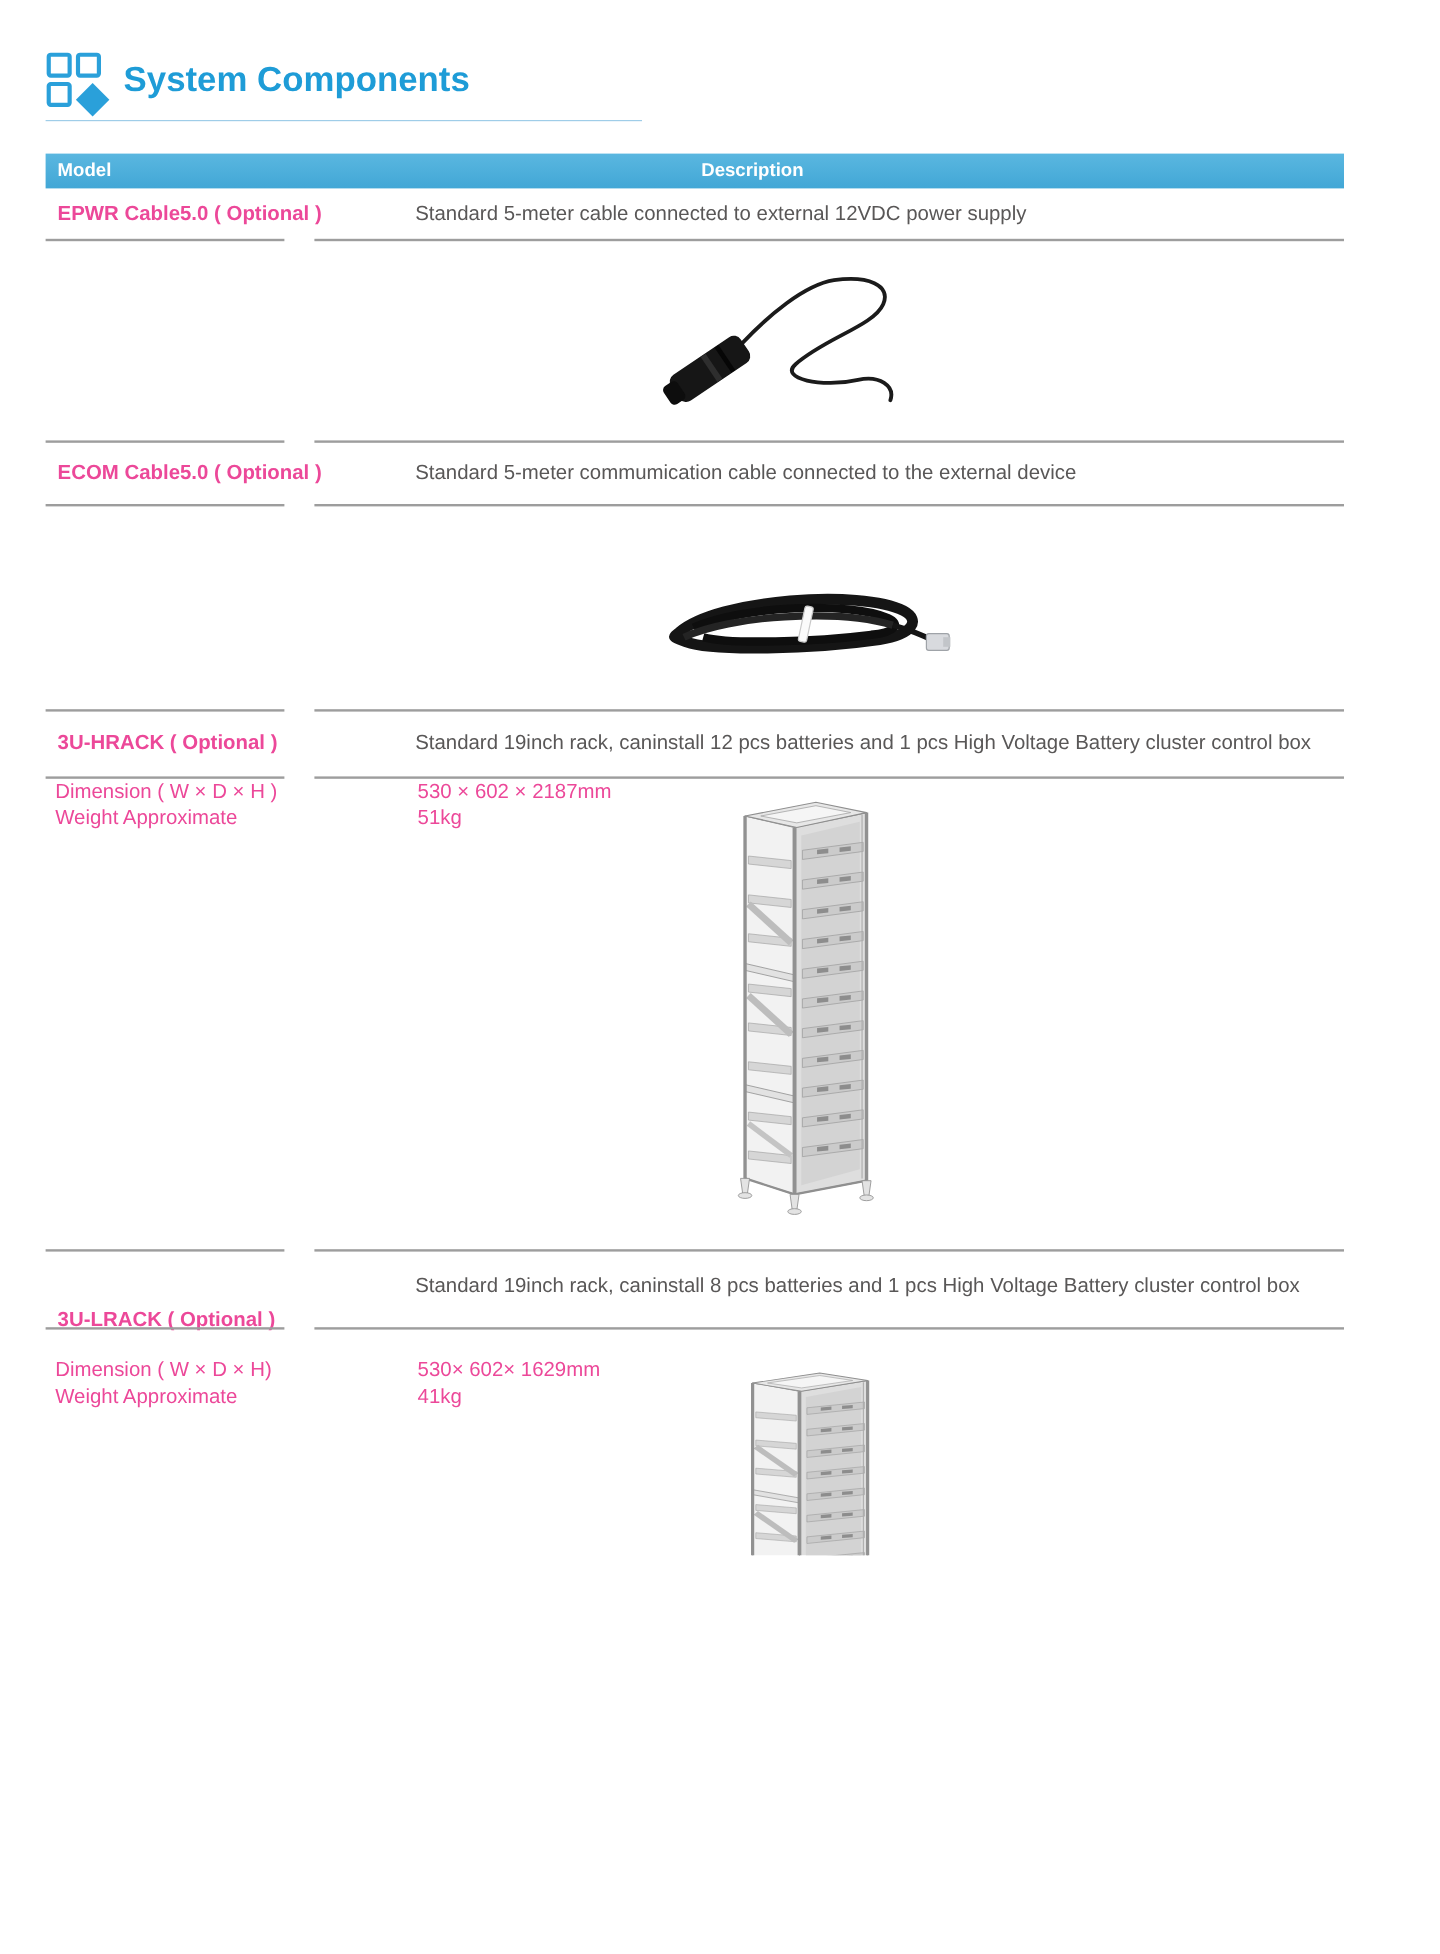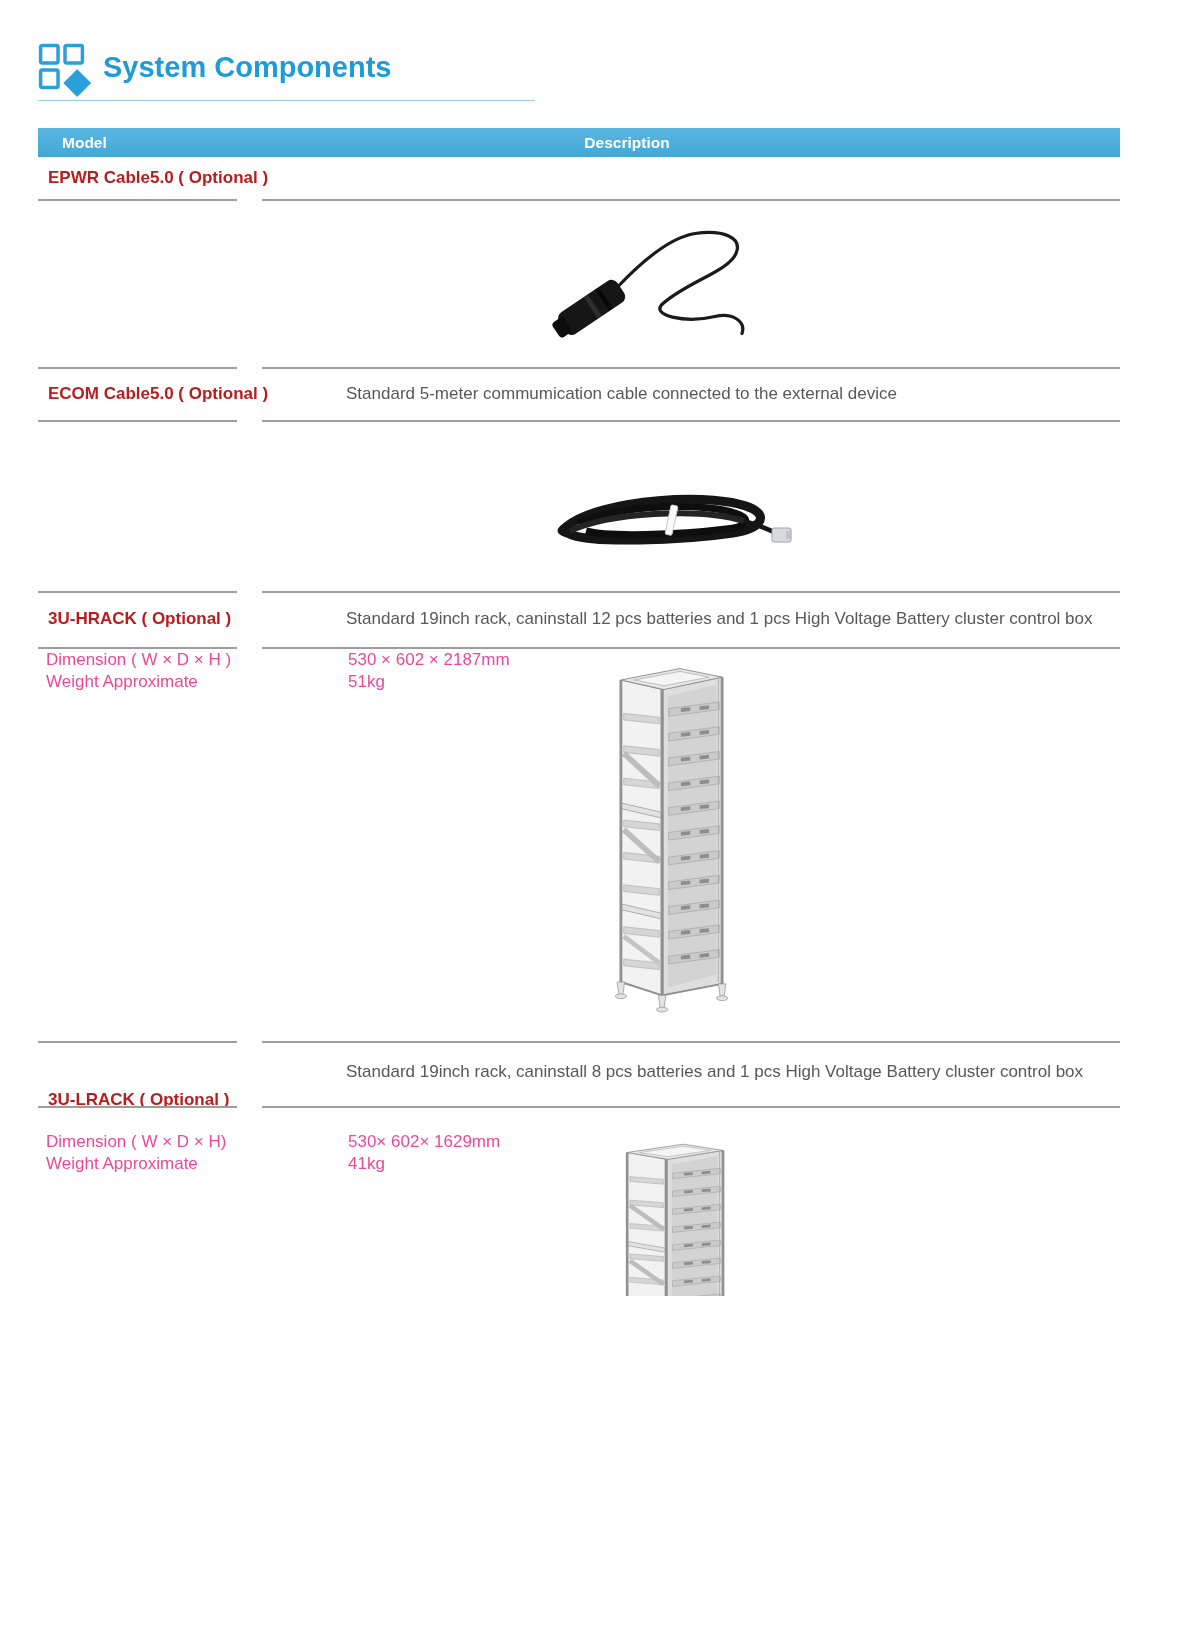--- a/index.html
+++ b/index.html
@@ -9,31 +9,31 @@
 
   
   .hdr-icon { left:38px; top:42px; }
   .page-title { left:103px; top:51px; font-size:29px; font-weight:bold; color:#1e9cd7; }
   .title-rule { left:38px; top:100px; width:497px; height:1px; background:#9fcde8; }
 
   
   .thead { left:38px; top:128px; width:1082px; height:29px;
            background:linear-gradient(180deg,#5ab7e0,#42a7d6); }
   .thead .model-h { position:absolute; left:10px; top:0; line-height:29px;
-                    font-size:15.5px; font-weight:bold; color:#ffffff;margin-left:14px; }
+                    font-size:15.5px; font-weight:bold; color:#ffffff; }
   .thead .desc-h  { position:absolute; left:589px; top:0; line-height:29px;
                     font-size:15.5px; font-weight:bold; color:#ffffff; transform:translateX(-50%); }
 
   
   .rule { height:2px; background:#9d9d9d; }
   .rule-l { left:38px; width:199px; }
   .rule-r { left:262px; width:858px; }
 
   
-  .model { left:48px; font-size:17px; font-weight:bold; color:#b91c1c; white-space:nowrap; }
+  .model { left:48px; font-size:17px; font-weight:bold; color:#ec4899; white-space:nowrap; }
   .desc  { left:346px; font-size:17px; color:#595757; white-space:nowrap; }
   .spec  { font-size:17px; color:#ec4899; line-height:21.5px; }
   .spec-l { left:46px; }
   .spec-v { left:348px; }
 
   
   .logo { left:1081px; top:1556px; width:130px; height:52px; }
   .logo-dot { position:absolute; left:2px; top:3px; width:10px; height:10px; background:#e62f3b; }
   .logo-text { position:absolute; left:0; top:6px; font-size:41px; font-weight:bold;
                letter-spacing:-1px; color:#17a1db; }
@@ -111,20 +111,21 @@
   </svg>
   <div class="abs page-title">System Components</div>
   <div class="abs title-rule"></div>
 
   <div class="abs thead">
     <span class="model-h">Model</span>
     <span class="desc-h">Description</span>
   </div>
 
   <div class="abs model" style="top:168px">EPWR Cable5.0 ( Optional )</div>
+  <div class="abs desc" style="top:168px">Standard 5-meter cable connected to external 12VDC power supply</div>
   <div class="abs rule rule-l" style="top:199px"></div>
   <div class="abs rule rule-r" style="top:199px"></div>
 
   <svg class="abs" style="left:545px; top:222px" width="215" height="118" viewBox="0 0 215 115">
     <path d="M74,62 C95,40 125,14 150,10 C178,6 198,14 191,30 C183,48 143,58 118,80 C104,92 140,100 170,93 C188,89 201,98 197,110" stroke="#1b1b1b" stroke-width="3.2" fill="none" stroke-linecap="round"></path>
     <g transform="rotate(-34 45 85)">
       <rect x="12" y="72" width="70" height="26" rx="7" fill="#161616"></rect>
       <rect x="4" y="76" width="14" height="18" rx="4" fill="#0d0d0d"></rect>
       <rect x="46" y="72.5" width="5" height="25" fill="#2e2e2e"></rect>
       <rect x="60" y="72.5" width="4" height="25" fill="#060606"></rect>

